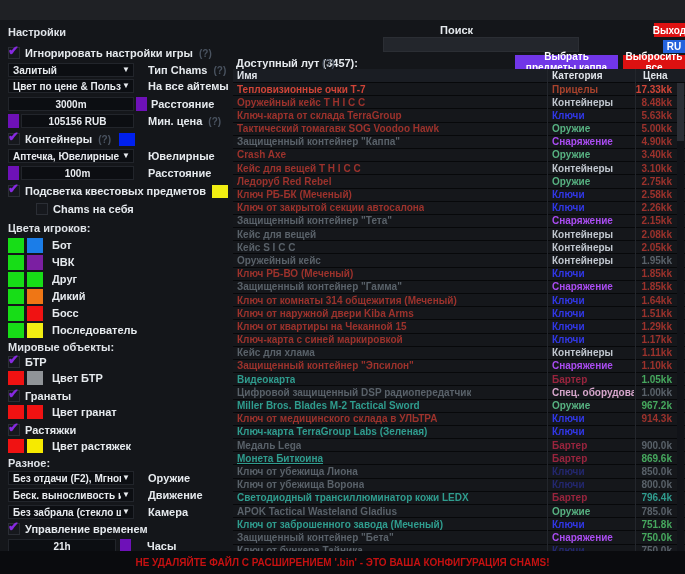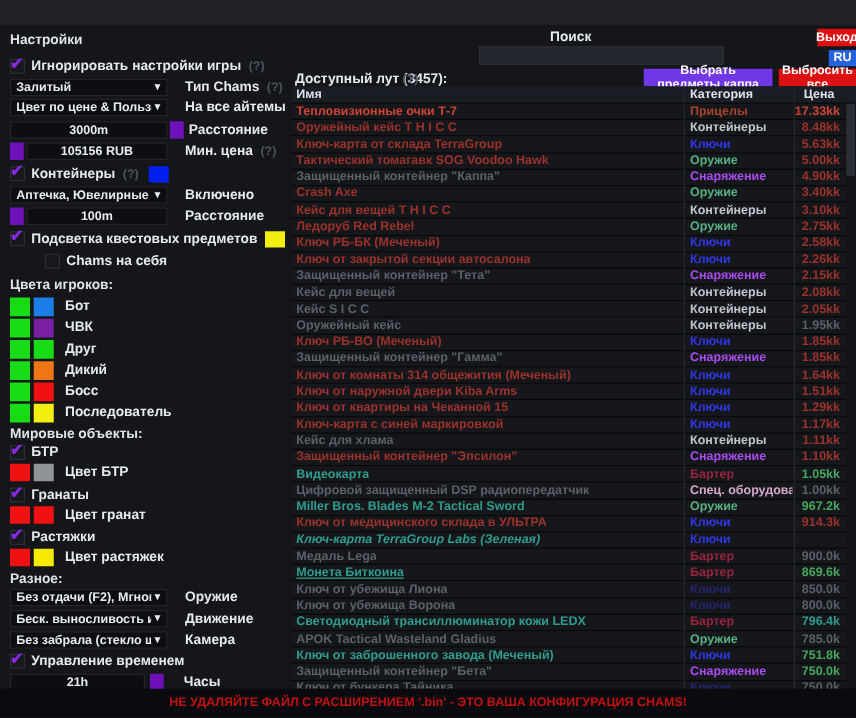--- a/index.html
+++ b/index.html
@@ -116,21 +116,21 @@
       <span class="clabel">Контейнеры</span>
       <span class="hint">(?)</span>
       <span class="sq" style="margin-left:8px;background:#0020ee;"></span>
     </div>
 
     <div class="srow" style="margin-bottom:3px;">
       <div class="ctl">
         <span style="overflow:hidden;white-space:nowrap;max-width:108px;">Аптечка, Ювелирные и...</span>
         <span class="arrow">▼</span>
       </div>
-      <span class="rlabel">Включено</span>
+      <span class="rlabel">Ювелирные</span>
     </div>
 
     <div class="srow" style="margin-bottom:4px;">
       <span class="psq"></span>
       <div class="ctl center" style="width:113px;margin-left:2px;">
         <span>100m</span>
       </div>
       <span class="rlabel">Расстояние</span>
     </div>
 
@@ -399,21 +399,21 @@
         <span class="tname" style="color: rgb(47, 156, 142);">Miller Bros. Blades M-2 Tactical Sword</span>
         <span class="tcat" style="color: rgb(87, 177, 129);">Оружие</span>
         <span class="tprice" style="color: rgb(70, 168, 94);">967.2k</span>
       </div>
       <div class="trow">
         <span class="tname" style="color: rgb(156, 50, 44);">Ключ от медицинского склада в УЛЬТРА</span>
         <span class="tcat" style="color: rgb(49, 55, 230);">Ключи</span>
         <span class="tprice" style="color: rgb(156, 50, 44);">914.3k</span>
       </div>
       <div class="trow">
-        <span class="tname" style="color: rgb(47, 156, 142); font-style: italic;">Ключ-карта TerraGroup Labs (Зеленая)</span>
+        <span class="tname" style="color: rgb(47, 156, 142);">Ключ-карта TerraGroup Labs (Зеленая)</span>
         <span class="tcat" style="color: rgb(49, 55, 230);">Ключи</span>
         <span class="tprice" style="color: rgb(186, 193, 201); margin-top: 48px;">913.8k</span>
       </div>
       <div class="trow">
         <span class="tname" style="color: rgb(89, 97, 105);">Медаль Lega</span>
         <span class="tcat" style="color: rgb(152, 36, 61);">Бартер</span>
         <span class="tprice" style="color: rgb(89, 97, 105);">900.0k</span>
       </div>
       <div class="trow">
         <span class="tname" style="color: rgb(47, 156, 142); text-decoration: underline;">Монета Биткоина</span>

